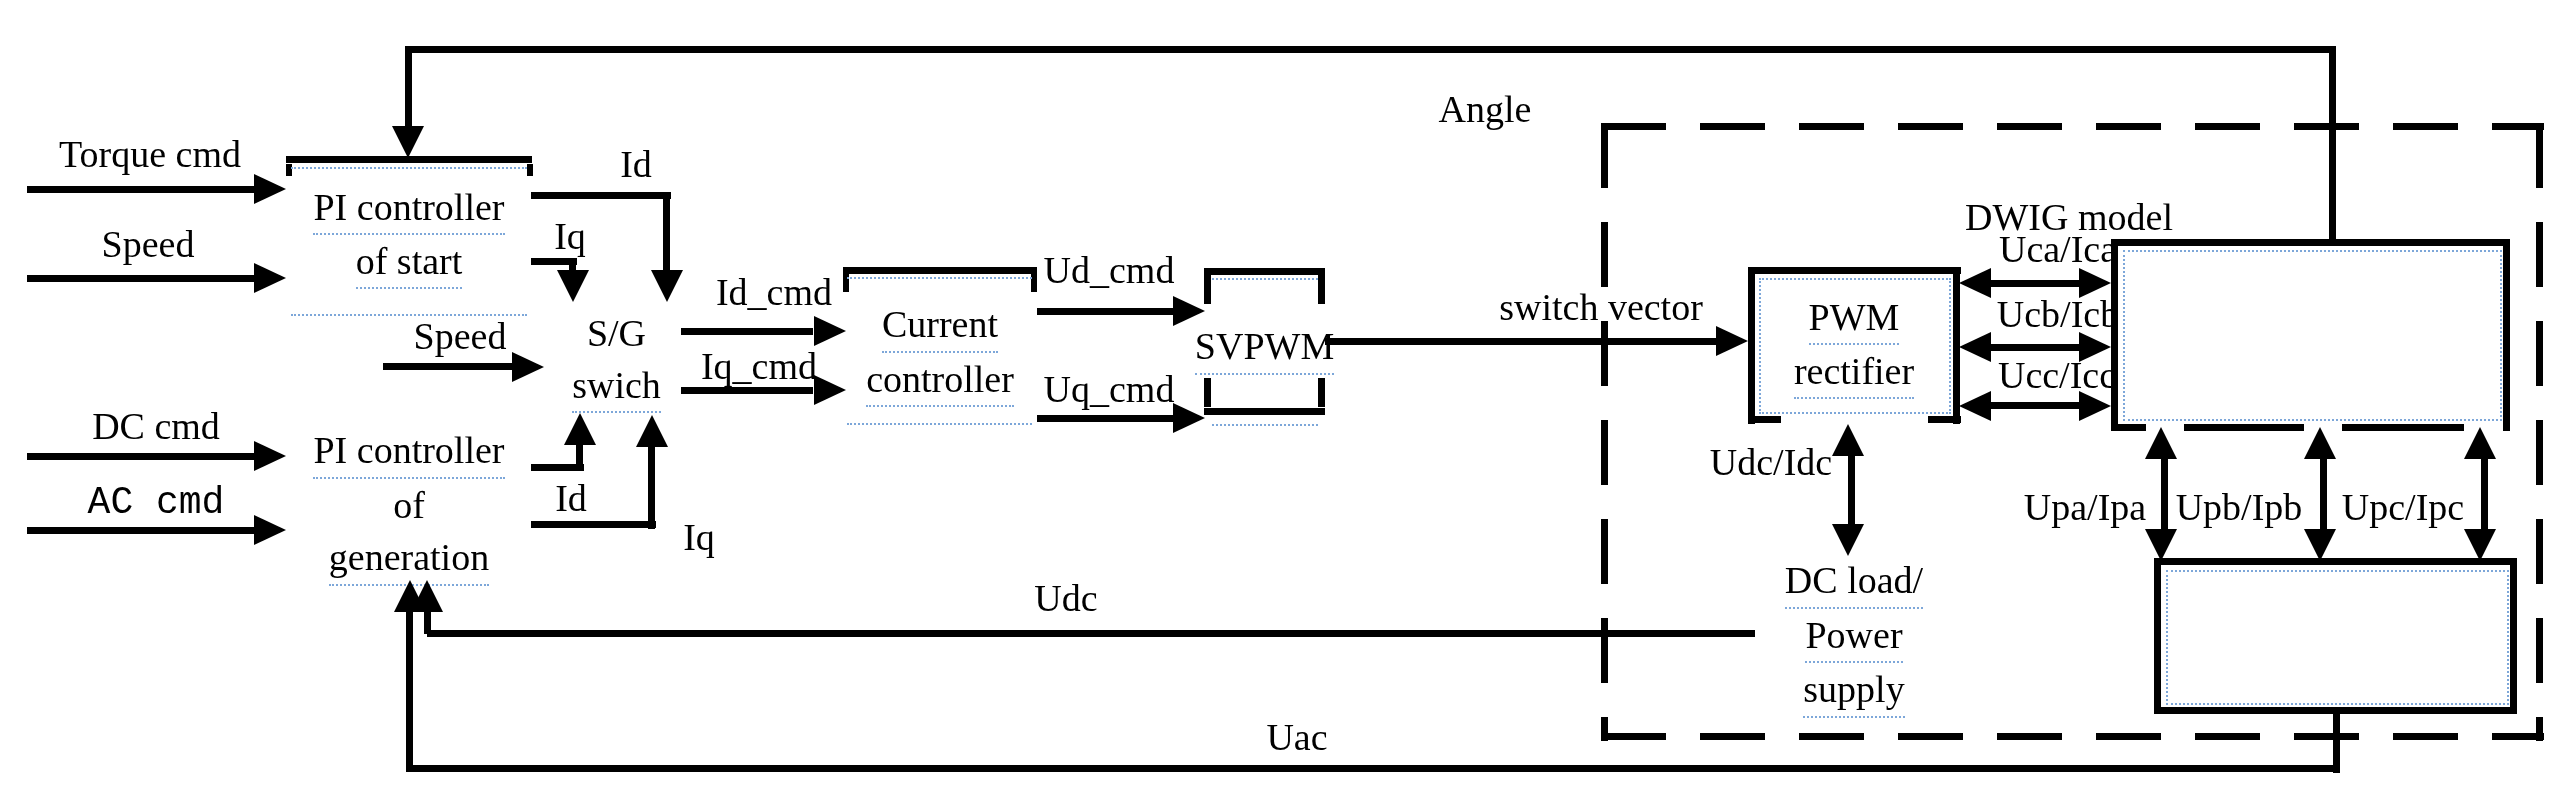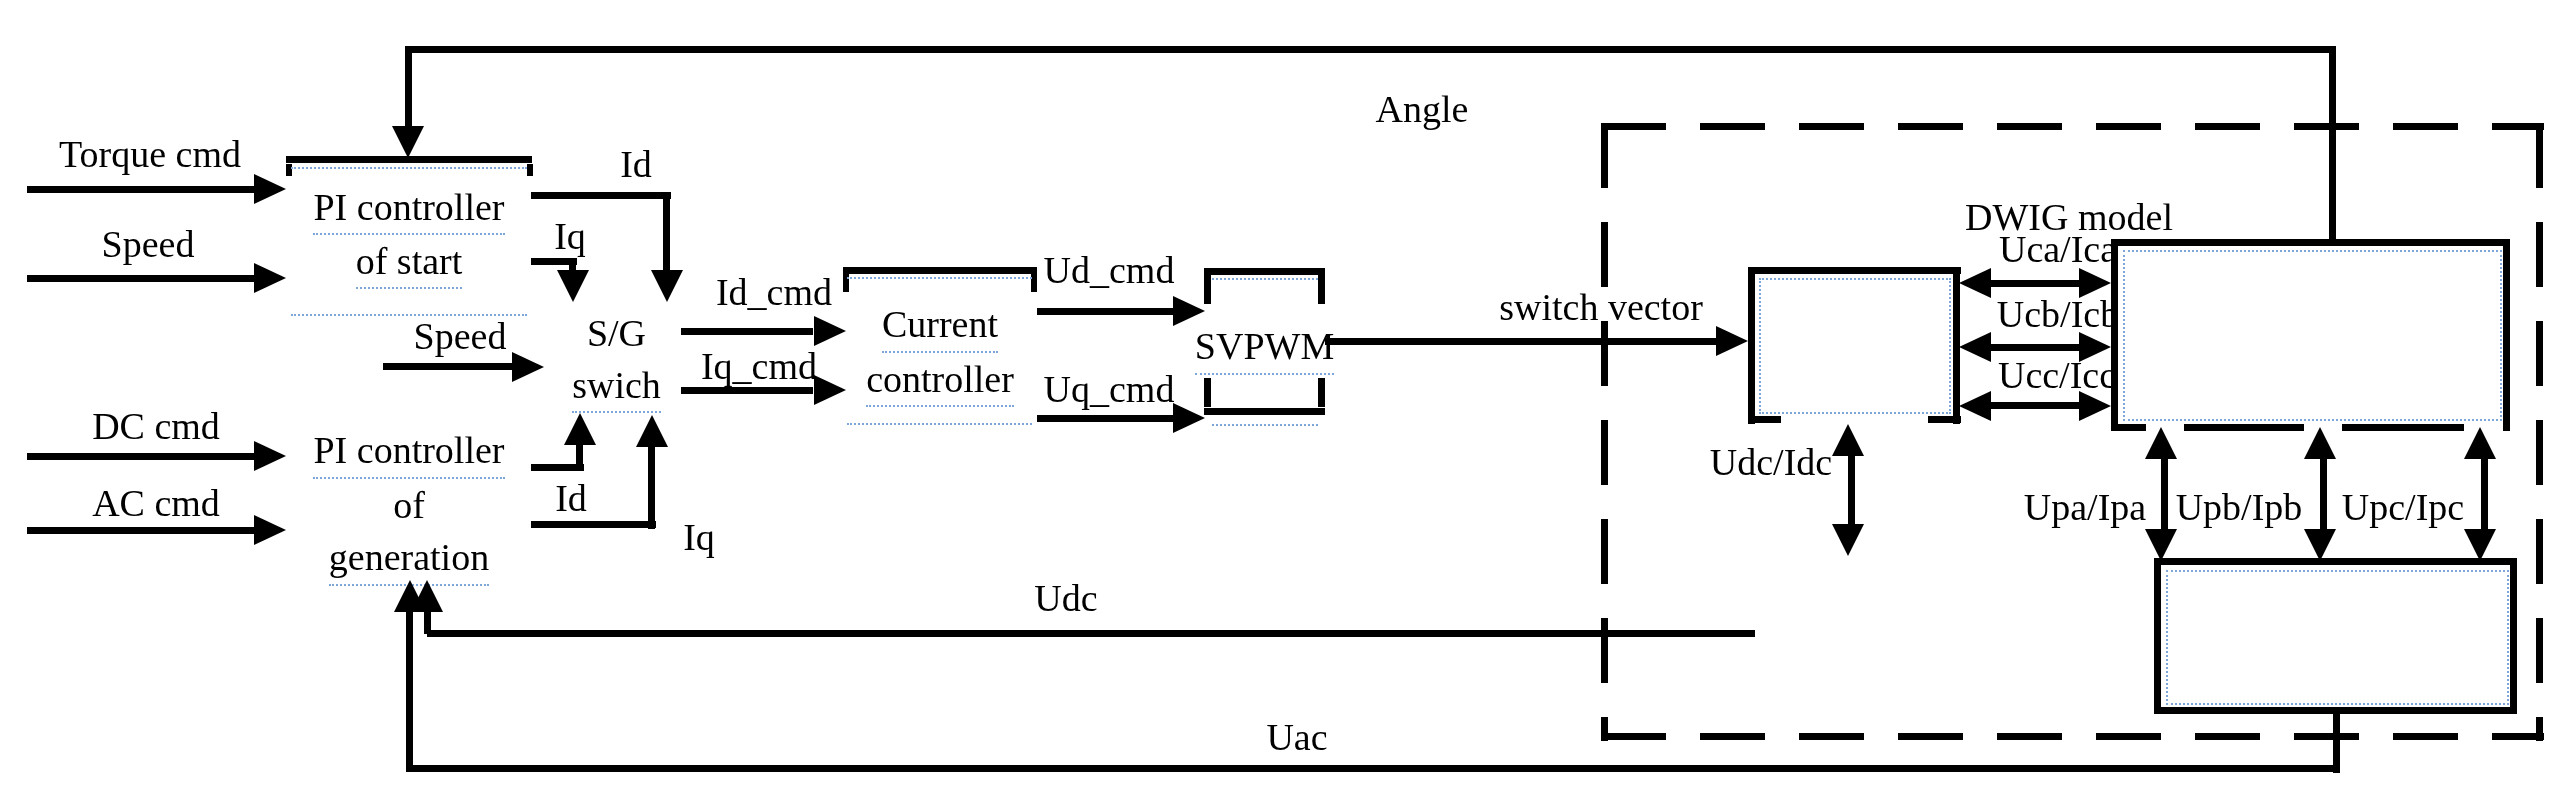--- a/index.html
+++ b/index.html
@@ -24,35 +24,35 @@
 </style>
 </head>
 <body>
 
 <div id="canvas">
 
   <div class="ln" style="left:408px; top:46px; width:1928px; height:7.3px;"></div>
   <div class="ln" style="left:2329px; top:49px; width:7.3px; height:193px;"></div>
   <div class="ln" style="left:405px; top:46px; width:7.3px; height:82px;"></div>
   <div class="ah d" style="left:392px; top:126px;"></div>
-  <div class="lb" style="left:1422px; top:109px;">Angle</div>
+  <div class="lb" style="left:1485px; top:109px;">Angle</div>
 
   <div class="lb" style="left:150px; top:154px;">Torque cmd</div>
   <div class="ln" style="left:27px; top:186px; width:228px; height:7.3px;"></div>
   <div class="ah r" style="left:254px; top:174px;"></div>
 
   <div class="lb" style="left:148px; top:244px;">Speed</div>
   <div class="ln" style="left:27px; top:275px; width:228px; height:7.3px;"></div>
   <div class="ah r" style="left:254px; top:263px;"></div>
 
   <div class="lb" style="left:156px; top:426px;">DC cmd</div>
   <div class="ln" style="left:27px; top:453px; width:228px; height:7.3px;"></div>
   <div class="ah r" style="left:254px; top:441px;"></div>
 
-  <div class="lb" style="left:156px; top:503px;">AC cmd</div>
+  <div class="lb" style="left:156px; top:503px;font-family:Liberation Mono, monospace;">AC cmd</div>
   <div class="ln" style="left:27px; top:527px; width:228px; height:7.3px;"></div>
   <div class="ah r" style="left:254px; top:515px;"></div>
 
   <div class="ln" style="left:286px; top:156px; width:246px; height:7.3px;"></div>
   <div class="ln" style="left:286px; top:164px; width:5.9px; height:11.7px;"></div>
   <div class="ln" style="left:527px; top:164px; width:5.9px; height:11.7px;"></div>
   <div class="dotline" style="left:291px; top:167px; width:236px;"></div>
   <div class="dotline" style="left:291px; top:314px; width:236px;"></div>
   <div class="boxtext" style="left:286px; top:180px; width:246px; height:110px;">
     <span class="du">PI controller</span>
@@ -141,20 +141,24 @@
   <div class="dash-v" style="left:1601px; top:123px; height:618px;"></div>
   <div class="dash-v" style="left:2536px; top:123px; height:618px;"></div>
   <div class="lb" style="left:2069px; top:217px;">DWIG model</div>
 
   <div class="ln" style="left:1748px; top:267px; width:213px; height:7.3px;"></div>
   <div class="ln" style="left:1748px; top:267px; width:7.3px; height:157px;"></div>
   <div class="ln" style="left:1953px; top:267px; width:7.3px; height:157px;"></div>
   <div class="ln" style="left:1748px; top:416px; width:33px; height:7.3px;"></div>
   <div class="ln" style="left:1928px; top:416px; width:33px; height:7.3px;"></div>
   <div class="inner-dot" style="left:1759px; top:278px; width:188px; height:132px;"></div>
+  <div class="boxtext" style="left:1755px; top:289px; width:198px; height:112px;">
+    <span class="du">PWM</span>
+    <span class="du">rectifier</span>
+  </div>
 
   <div class="lb" style="left:2058px; top:249px;">Uca/Ica</div>
   <div class="ln" style="left:1986px; top:280px; width:98px; height:7.3px;"></div>
   <div class="ah l" style="left:1959px; top:268px;"></div>
   <div class="ah r" style="left:2079px; top:268px;"></div>
 
   <div class="lb" style="left:2058px; top:314px;">Ucb/Icb</div>
   <div class="ln" style="left:1986px; top:344px; width:98px; height:7.3px;"></div>
   <div class="ah l" style="left:1959px; top:332px;"></div>
   <div class="ah r" style="left:2079px; top:332px;"></div>
@@ -169,20 +173,25 @@
   <div class="ln" style="left:2503px; top:239px; width:7.3px; height:192px;"></div>
   <div class="ln" style="left:2111px; top:424px; width:35px; height:7.3px;"></div>
   <div class="ln" style="left:2184px; top:424px; width:120px; height:7.3px;"></div>
   <div class="ln" style="left:2342px; top:424px; width:122px; height:7.3px;"></div>
   <div class="inner-dot" style="left:2123px; top:250px; width:375px; height:167px;"></div>
 
   <div class="lb" style="left:1771px; top:462px;">Udc/Idc</div>
   <div class="ln" style="left:1848px; top:453px; width:7.3px; height:74px;"></div>
   <div class="ah u" style="left:1832px; top:424px;"></div>
   <div class="ah d" style="left:1832px; top:524px;"></div>
+  <div class="boxtext" style="left:1762px; top:555px; width:184px; height:162px;">
+    <span class="du">DC load/</span>
+    <span class="du">Power</span>
+    <span class="du">supply</span>
+  </div>
 
   <div class="lb" style="left:2085px; top:507px;">Upa/Ipa</div>
   <div class="ln" style="left:2161px; top:457px; width:7.3px; height:74px;"></div>
   <div class="ah u" style="left:2145px; top:427px;"></div>
   <div class="ah d" style="left:2145px; top:529px;"></div>
 
   <div class="lb" style="left:2239px; top:507px;">Upb/Ipb</div>
   <div class="ln" style="left:2320px; top:457px; width:7.3px; height:74px;"></div>
   <div class="ah u" style="left:2304px; top:427px;"></div>
   <div class="ah d" style="left:2304px; top:529px;"></div>

